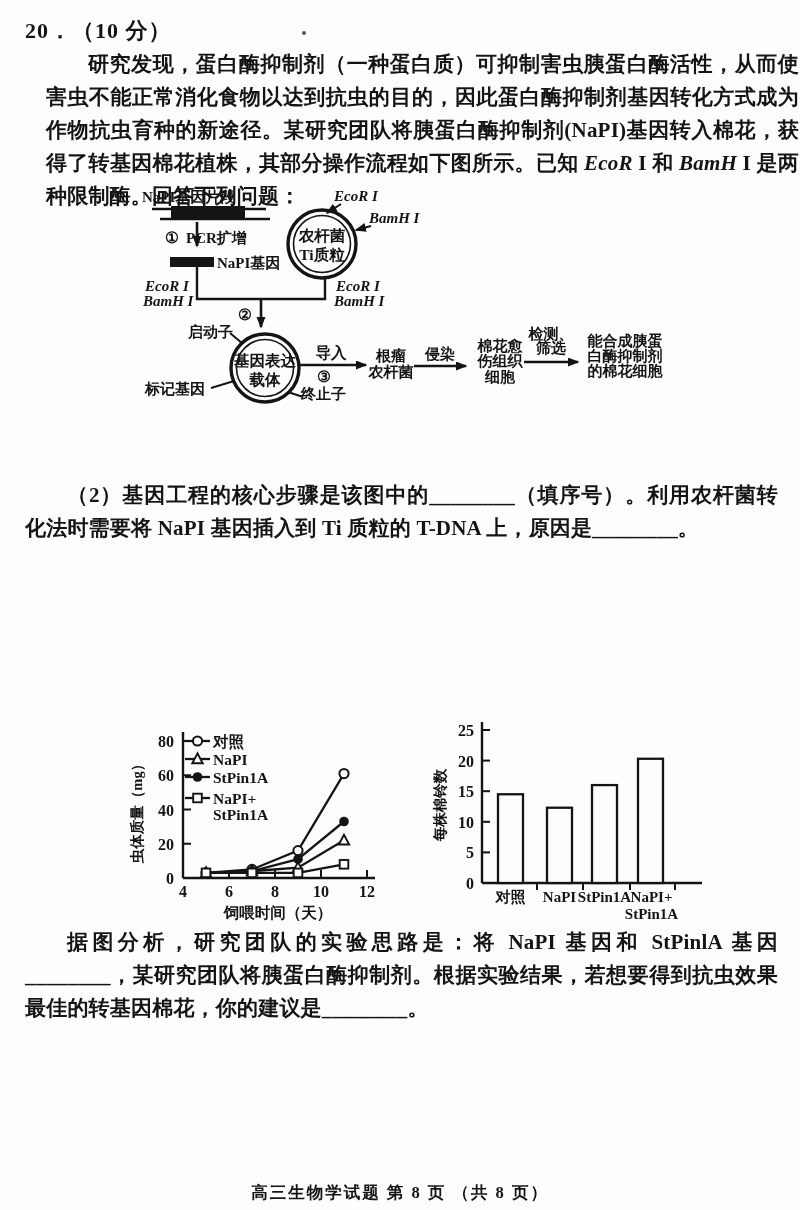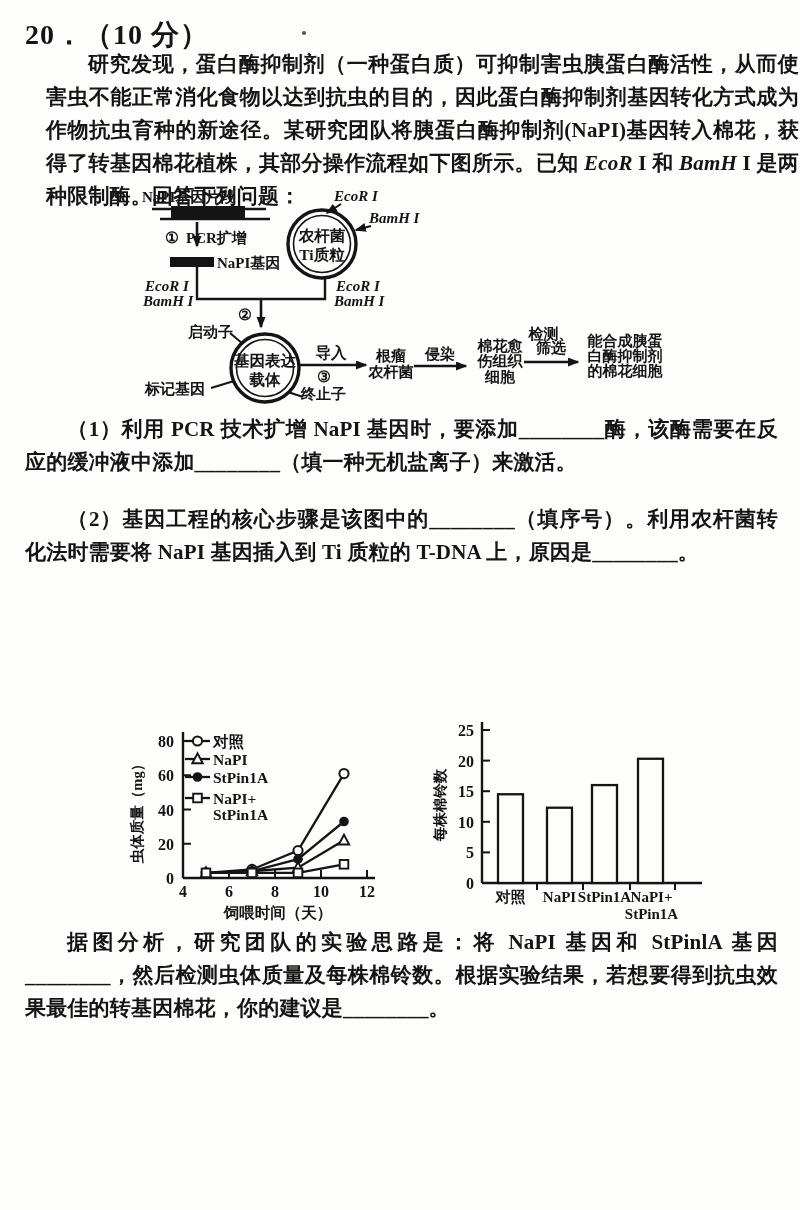--- a/index.html
+++ b/index.html
@@ -6,21 +6,21 @@
   html,body { background:#e8e8e8; }
   #page {
     position:relative; width:800px; height:1210px; margin:0 auto;
     background:#fdfdfc; color:#141414; overflow:hidden;
     font-family:"Liberation Serif", serif; font-weight:700;
   }
   .abs { position:absolute; }
   .para { font-size:21px; line-height:33px; text-align:justify; letter-spacing:0.2px; }
   .indent { text-indent:2em; }
   .ital { font-style:italic; }
-  #title { font-size:28px; letter-spacing:1px; }
+  #title { font-size:22px; letter-spacing:1px; }
   #footer { width:100%; text-align:center; font-size:16.5px; letter-spacing:2px; }
   svg text { font-family:"Liberation Serif", serif; font-weight:700; fill:#141414; }
   .dgm-t { font-size:15px; }
   .dgm-t2 { font-size:15.5px; }
   .enz { font-size:15px; font-style:italic; }
   .dot-art { width:4px; height:4px; background:#555; border-radius:50%; }
 </style>
 </head>
 <body>
 
@@ -104,22 +104,21 @@
 
     <line x1="524" y1="176" x2="578" y2="176" stroke="#141414" stroke-width="2.6" marker-end="url(#ah)"></line>
     <text class="dgm-t" x="551" y="153" text-anchor="middle">检测、</text>
     <text class="dgm-t" x="551" y="167" text-anchor="middle">筛选</text>
 
     <text class="dgm-t" x="625" y="160" text-anchor="middle">能合成胰蛋</text>
     <text class="dgm-t" x="625" y="175" text-anchor="middle">白酶抑制剂</text>
     <text class="dgm-t" x="625" y="190" text-anchor="middle">的棉花细胞</text>
   </svg>
 
-  <p class="abs para indent" style="left:25px; top:413px; width:753px;">（1）利用 PCR 技术扩增 NaPI 基因时，要添加________酶，该酶需要在反应的缓冲液中添加________（填一种无机盐离子）来激活。</p>
-  <p class="abs para indent" style="left:25px; top:503px; width:753px;">（2）基因工程的核心步骤是该图中的________（填序号）。利用农杆菌转化法时需要将 NaPI 基因插入到 Ti 质粒的 T-DNA 上，原因是________。</p>
+  <p class="abs para indent" style="left:25px; top:479px; width:753px;">（2）基因工程的核心步骤是该图中的________（填序号）。利用农杆菌转化法时需要将 NaPI 基因插入到 Ti 质粒的 T-DNA 上，原因是________。</p>
 
   <svg id="line-chart" class="abs" style="left:128px; top:714px;" width="290" height="212" viewBox="0 0 290 212">
       <line x1="55" y1="18" x2="55" y2="164" stroke="#141414" stroke-width="2.4"></line>
       <line x1="55" y1="164" x2="247" y2="164" stroke="#141414" stroke-width="2.4"></line>
       <text x="46" y="170" text-anchor="end" font-size="16">0</text>
       <line x1="55" y1="129.75" x2="63" y2="129.75" stroke="#141414" stroke-width="2"></line>
       <text x="46" y="135.75" text-anchor="end" font-size="16">20</text>
       <line x1="55" y1="95.5" x2="63" y2="95.5" stroke="#141414" stroke-width="2"></line>
       <text x="46" y="101.5" text-anchor="end" font-size="16">40</text>
       <line x1="55" y1="61.25" x2="63" y2="61.25" stroke="#141414" stroke-width="2"></line>
@@ -211,16 +210,17 @@
       <line x1="200" y1="171" x2="200" y2="178" stroke="#141414" stroke-width="2"></line>
       <line x1="245" y1="171" x2="245" y2="178" stroke="#141414" stroke-width="2"></line>
       <text x="80.5" y="190" text-anchor="middle" font-size="15">对照</text>
       <text x="129.5" y="190" text-anchor="middle" font-size="15">NaPI</text>
       <text x="174.5" y="190" text-anchor="middle" font-size="15">StPin1A</text>
       <text x="221.5" y="190" text-anchor="middle" font-size="15">NaPI+</text>
       <text x="221.5" y="207" text-anchor="middle" font-size="15">StPin1A</text>
       <text x="15" y="93" text-anchor="middle" font-size="14.5" transform="rotate(-90 15 93)">每株棉铃数</text>
     </svg>
 
-  <p class="abs para indent" style="left:25px; top:926px; width:753px;">据图分析，研究团队的实验思路是：将 NaPI 基因和 StPinlA 基因________，然后检测虫体质量及每株棉铃数。根据实验结果，若想要得到抗虫效果最佳的转基因棉花，你的建议是________。</p>
-
+  <p class="abs para indent" style="left:25px; top:926px; width:753px;">据图分析，研究团队的实验思路是：将 NaPI 基因和 StPinlA 基因________，某研究团队将胰蛋白酶抑制剂。根据实验结果，若想要得到抗虫效果最佳的转基因棉花，你的建议是________。</p>
+
+  <div id="footer" class="abs" style="top:1182px; left:0;">高三生物学试题 第 8 页 （共 8 页）</div>
 
 </div>
 
 </body></html>

